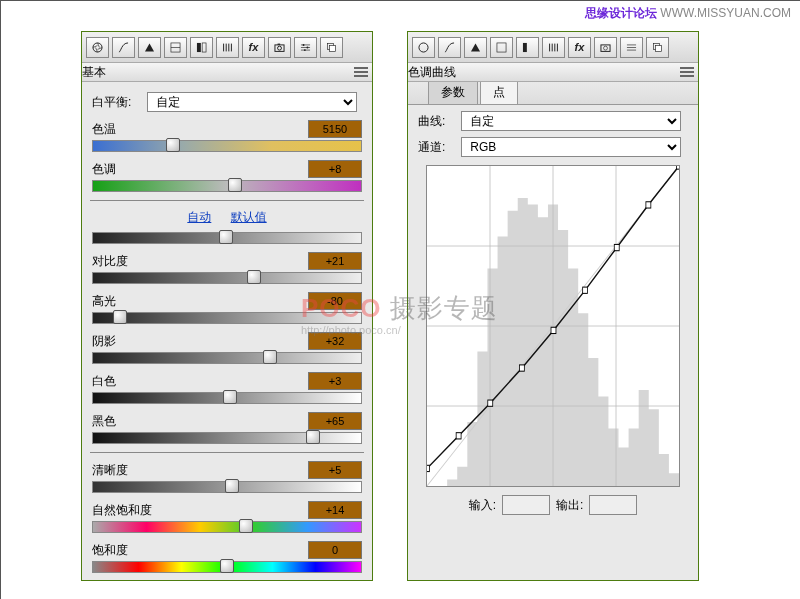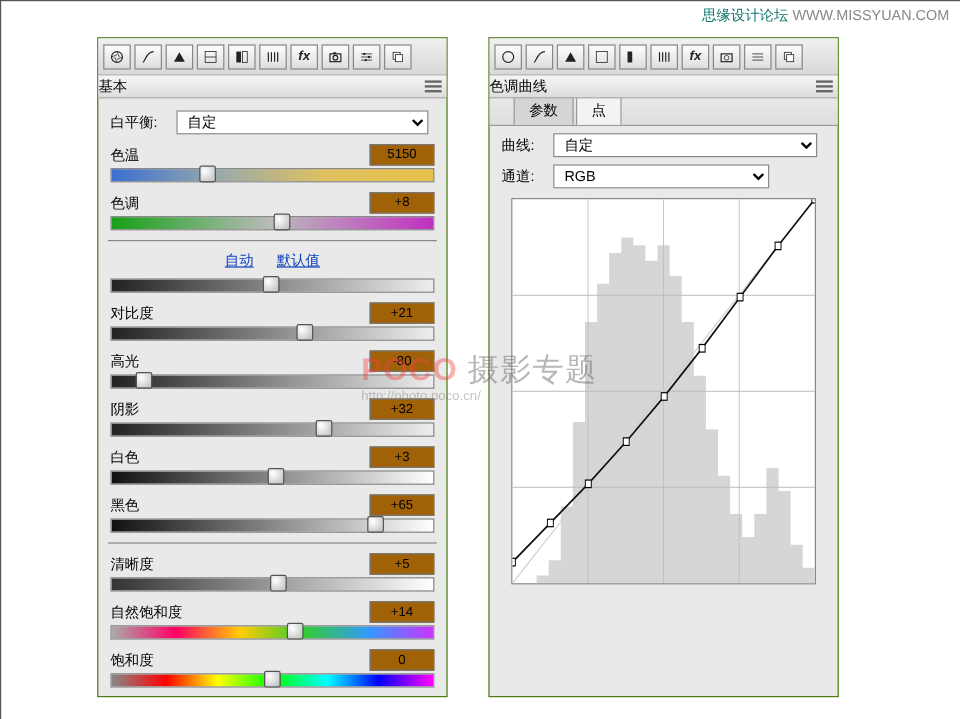--- a/index.html
+++ b/index.html
@@ -1,18 +1,18 @@
 <!DOCTYPE html>
 <html><head>
 <meta charset="utf-8">
 <style>
 html,body{margin:0;padding:0;font-family:"Microsoft YaHei",SimSun,sans-serif;font-size:12px;background:#fff;color:#000}
 .canvas{position:relative;width:800px;height:599px;border:1px solid #555}
 .header{position:absolute;top:4px;right:10px;font-size:12px;color:#888}
-.header b{color:#0f766e;font-weight:400}
+.header b{color:#6d28d9;font-weight:700}
 
 .panel{position:absolute;top:30px;width:290px;border:1px solid #4d7c0f;background:#e9e9e9;box-shadow:0 1px 0 #fff inset}
 .panel.left{left:80px;height:548px}
 .panel.right{left:406px;height:548px}
 
 .toolbar{height:26px;padding:2px 4px;display:flex;align-items:center;gap:3px;background:linear-gradient(#f0f0f0,#d8d8d8);border-bottom:1px solid #aaa}
 .tbtn{width:21px;height:19px;border:1px solid #888;background:linear-gradient(#fdfdfd,#ddd);display:flex;align-items:center;justify-content:center;font-size:11px;color:#222;cursor:pointer}
 .tbtn svg{width:13px;height:13px}
 
 .title{height:18px;background:linear-gradient(#f5f5f5,#ddd);border-bottom:1px solid #aaa;text-align:left;font-size:12px;line-height:18px;position:relative}
@@ -297,21 +297,21 @@
       <div class="tab">参数</div>
       <div class="tab active">点</div>
     </div>
     <div class="body" style="padding-top:6px">
       <div class="row">
         <span class="lbl" style="width:40px">曲线:</span>
         <select class="sel" style="width:220px"><option>自定</option></select>
       </div>
       <div class="row">
         <span class="lbl" style="width:40px">通道:</span>
-        <select class="sel" style="width:180px"><option>RGB</option></select>
+        <select class="sel" style="width:220px"><option>RGB</option></select>
       </div>
 
       <div class="curve-area">
         <svg id="curve-svg" viewBox="0 0 255 255" preserveAspectRatio="none">
             <path d="M0 255 L0 255 L10.2 255 L10.2 255 L20.4 255 L20.4 249.9 L30.599999999999998 249.9 L30.599999999999998 239.7 L40.8 239.7 L40.8 204 L51 204 L51 147.9 L61.2 147.9 L61.199999999999996 81.6 L71.39999999999999 81.6 L71.39999999999999 56.099999999999994 L81.6 56.099999999999994 L81.6 35.70000000000002 L91.8 35.70000000000002 L91.8 25.5 L102 25.5 L102 30.599999999999994 L112.2 30.599999999999994 L112.19999999999999 40.80000000000001 L122.39999999999999 40.80000000000001 L122.39999999999999 30.599999999999994 L132.6 30.599999999999994 L132.6 51 L142.79999999999998 51 L142.79999999999998 81.6 L152.99999999999997 81.6 L153 117.29999999999998 L163.2 117.29999999999998 L163.2 153 L173.39999999999998 153 L173.39999999999998 183.6 L183.59999999999997 183.6 L183.6 209.1 L193.79999999999998 209.1 L193.79999999999998 224.4 L203.99999999999997 224.4 L204 209.1 L214.2 209.1 L214.2 178.5 L224.39999999999998 178.5 L224.39999999999998 193.8 L234.59999999999997 193.8 L234.6 229.5 L244.79999999999998 229.5 L244.79999999999998 244.8 L254.99999999999997 244.8 L255 255 Z" fill="#d6d6d6"></path>
             <line x1="63.75" y1="0" x2="63.75" y2="255" stroke="#bbb" stroke-width="0.7"></line>
             <line x1="0" y1="63.75" x2="255" y2="63.75" stroke="#bbb" stroke-width="0.7"></line>
             <line x1="127.5" y1="0" x2="127.5" y2="255" stroke="#bbb" stroke-width="0.7"></line>
             <line x1="0" y1="127.5" x2="255" y2="127.5" stroke="#bbb" stroke-width="0.7"></line>
             <line x1="191.25" y1="0" x2="191.25" y2="255" stroke="#bbb" stroke-width="0.7"></line>
@@ -323,20 +323,26 @@
             <rect x="61.5" y="186.5" width="5" height="5" fill="#fff" stroke="#000" stroke-width="0.8"></rect>
             <rect x="93.5" y="158.5" width="5" height="5" fill="#fff" stroke="#000" stroke-width="0.8"></rect>
             <rect x="125.5" y="128.5" width="5" height="5" fill="#fff" stroke="#000" stroke-width="0.8"></rect>
             <rect x="157.5" y="96.5" width="5" height="5" fill="#fff" stroke="#000" stroke-width="0.8"></rect>
             <rect x="189.5" y="62.5" width="5" height="5" fill="#fff" stroke="#000" stroke-width="0.8"></rect>
             <rect x="221.5" y="28.5" width="5" height="5" fill="#fff" stroke="#000" stroke-width="0.8"></rect>
             <rect x="252.5" y="-2.5" width="5" height="5" fill="#fff" stroke="#000" stroke-width="0.8"></rect>
           </svg>
       </div>
 
+      <div class="io-row">
+        <span>输入:</span>
+        <span class="iobox"></span>
+        <span>输出:</span>
+        <span class="iobox"></span>
+      </div>
     </div>
   </div>
 
   <div class="watermark">
     <div class="big"><b>POCO</b><span> 摄影专题</span></div>
     <div class="sm">http://photo.poco.cn/</div>
   </div>
 </div>
 
 </body></html>

